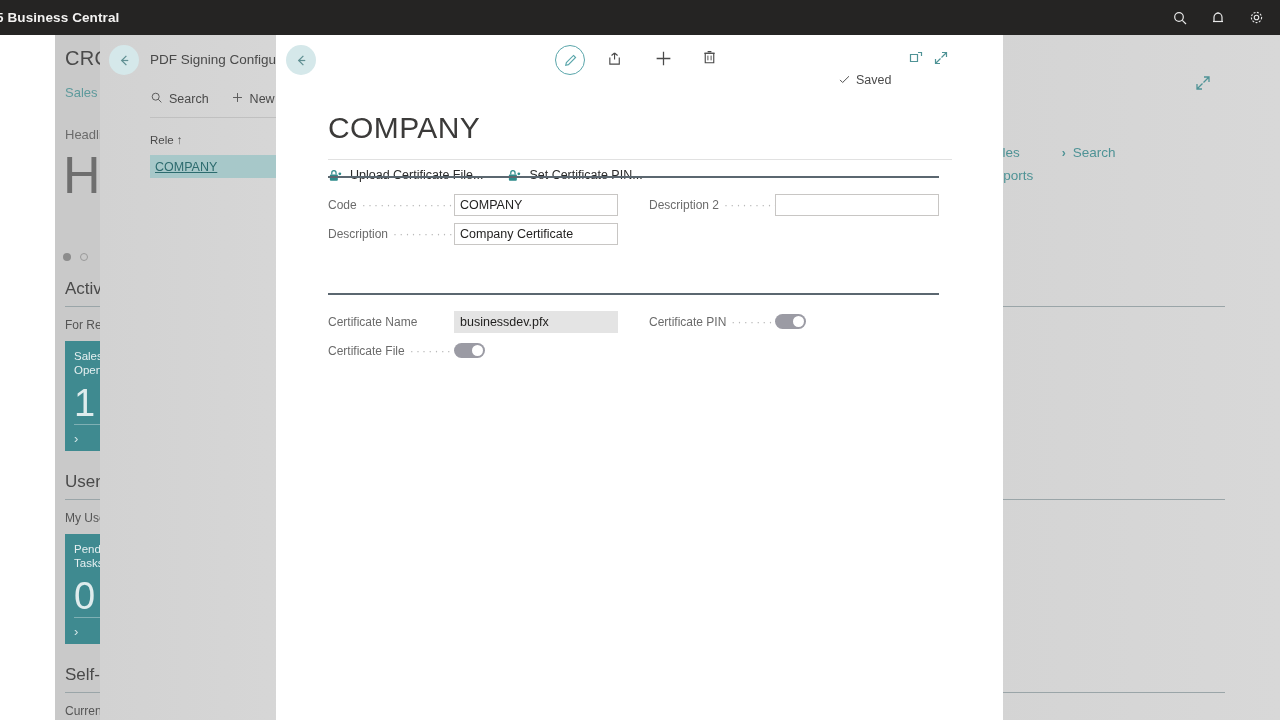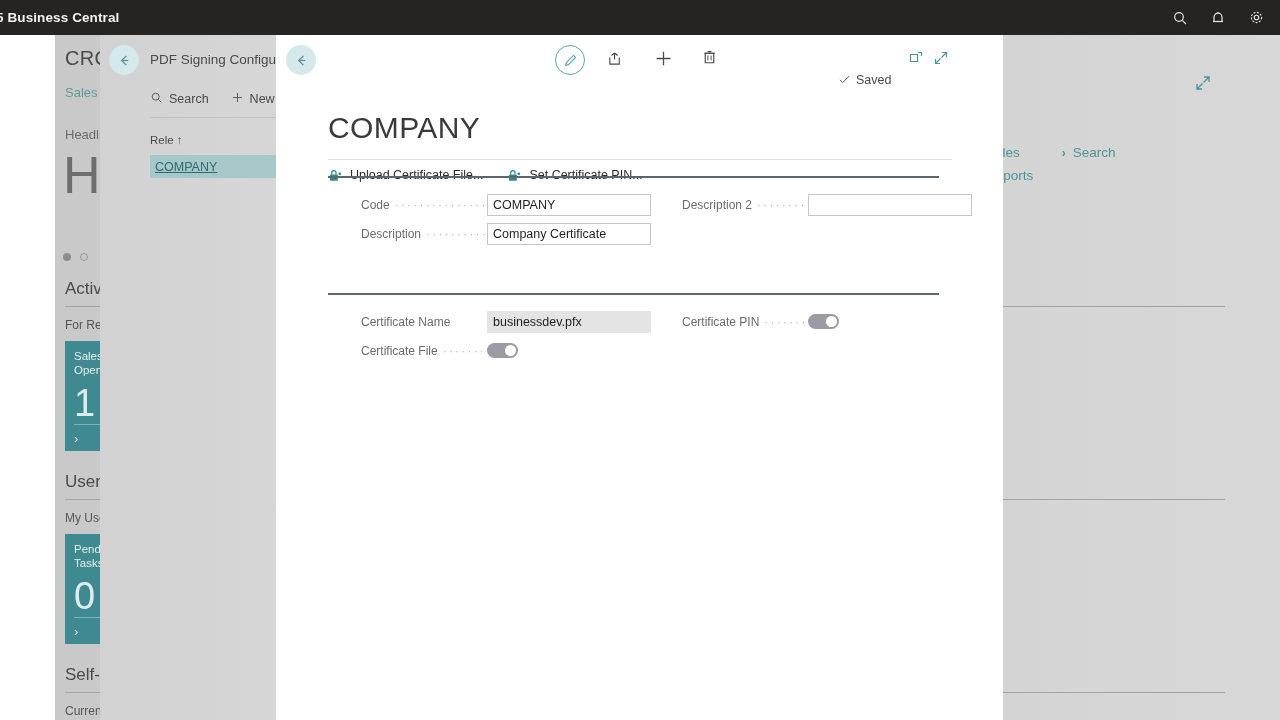--- a/index.html
+++ b/index.html
@@ -146,21 +146,21 @@
 
   .cmdbar { position: absolute; top: 133px; left: 52px; display: flex; align-items: center; gap: 24px; }
   .cmd { display: flex; align-items: flex-start; gap: 7px; font-size: 12.5px; color: #2b2b2b; cursor: pointer; white-space: nowrap; }
 
   .section { position: absolute; left: 52px; width: 612px; }
   .sec-general { top: 135px; }
   .sec-certificate { top: 252px; }
   .sec-title { font-size: 14px; font-weight: bold; color: #323130; }
   .sec-rule { margin-top: 6px; width: 611px; height: 1.6px; background: #5b6770; }
 
-  .fieldgrid { position: relative; margin-top: 16px; margin-left: 33px; }
+  .fieldgrid { position: relative; margin-top: 16px; }
   .field { position: absolute; display: flex; align-items: center; height: 22px; }
   .f-col1 { left: 0; }
   .f-col2 { left: 321px; }
   .f-row1 { top: 0; }
   .f-row2 { top: 29px; }
   .f-label {
     font-size: 12px; color: #6b6b6b; white-space: nowrap;
     display: flex; align-items: baseline;
   }
   .f-dots {

